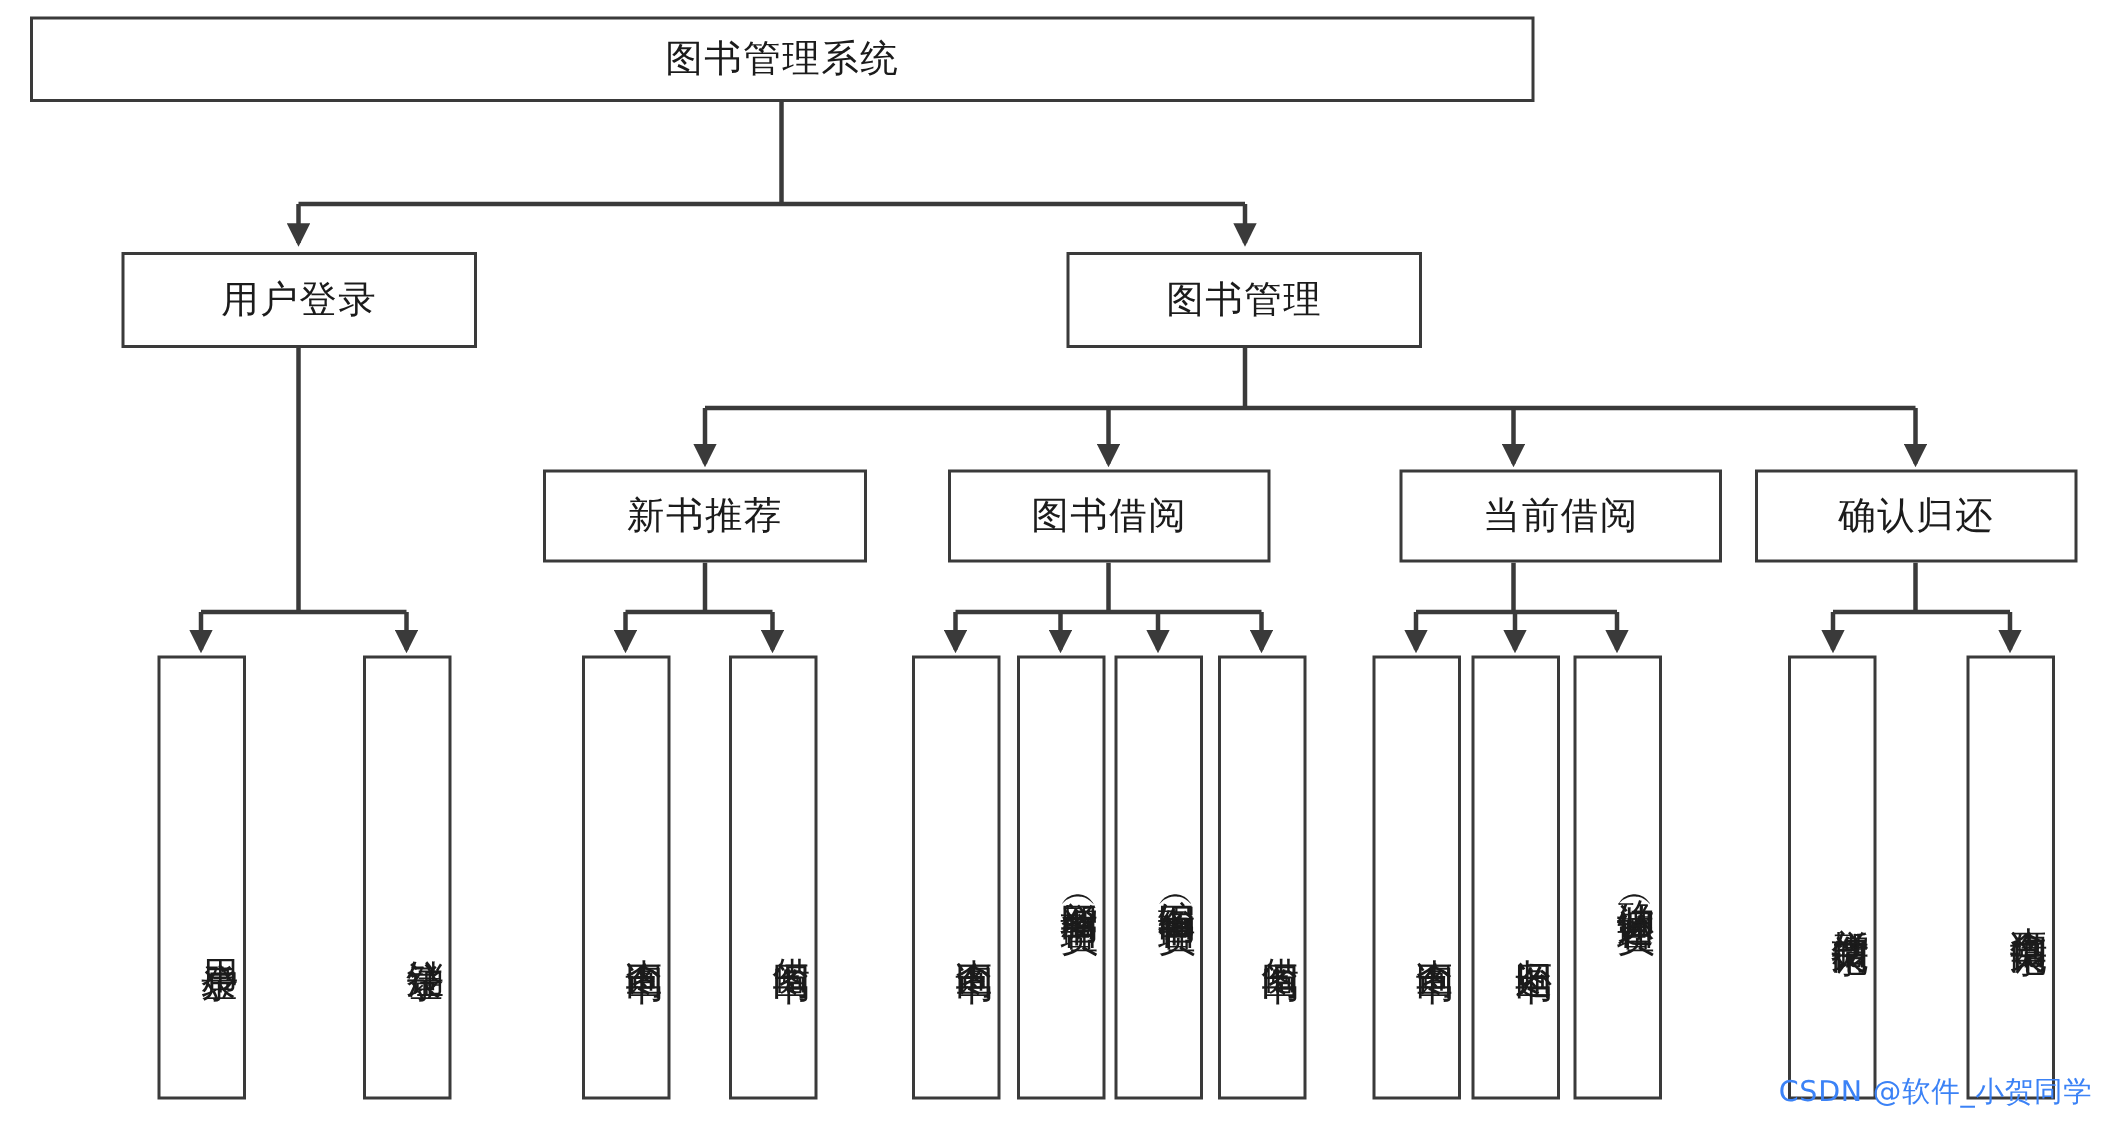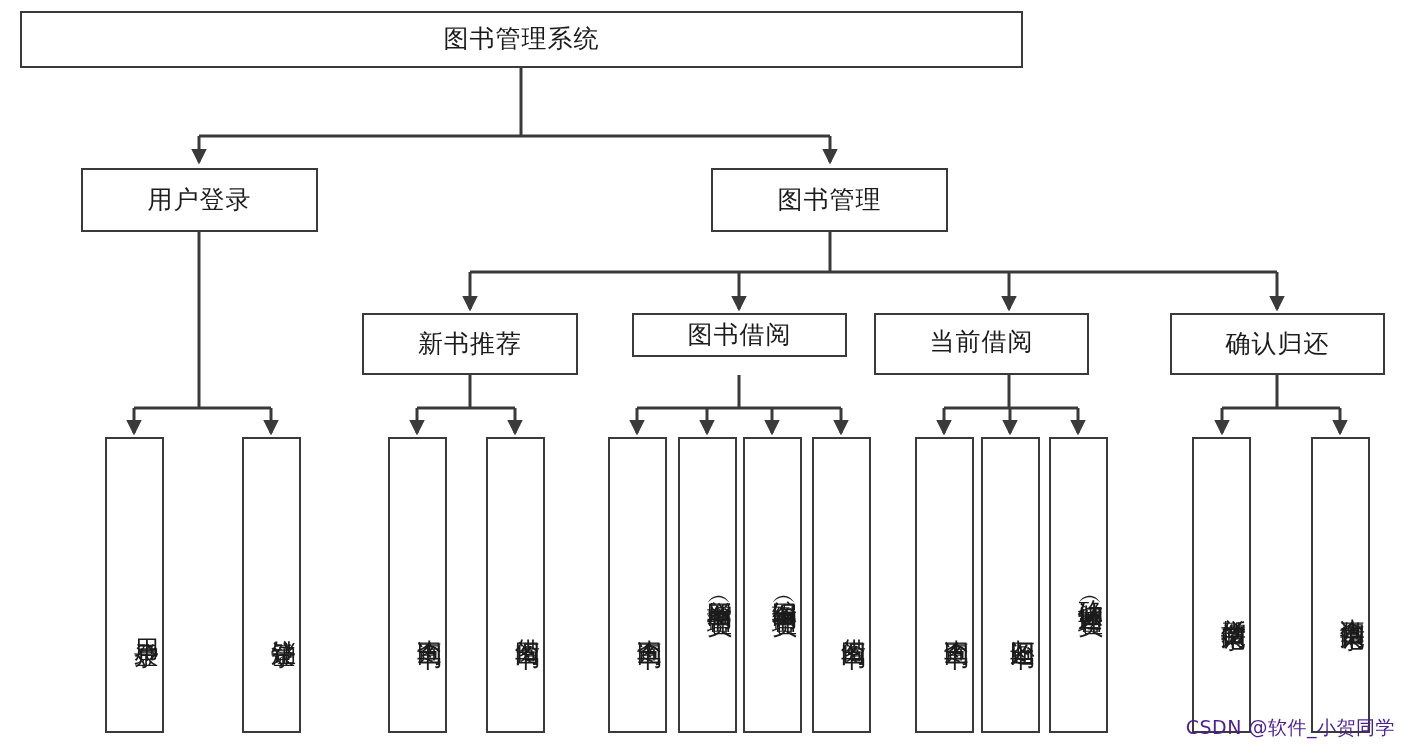--- a/index.html
+++ b/index.html
@@ -33,21 +33,21 @@
     padding-top:14px;
   }
   .node.vert.tall{ padding-top:8px; }
 
   .edges{position:absolute;left:0;top:0;width:1405px;height:747px;pointer-events:none;}
 
   .watermark{
     position:absolute;
     right:10px;bottom:6px;
     font-size:19px;
-    color:#4c1d95;
+    color:#3b82f6;
     letter-spacing:0.5px;
     white-space:nowrap;
     margin-left:12px;
   }
 </style>
 </head>
 <body>
 
 <div id="canvas">
 
@@ -102,23 +102,23 @@
   </svg>
 
   <div class="node horiz" style="left:20px;top:11px;width:1003px;height:57px;text-align:center;">图书管理系统</div>
 
   <div class="node horiz" style="left:81px;top:168px;width:237px;height:64px;">用户登录</div>
 
   <div class="node horiz" style="left:711px;top:168px;width:237px;height:64px;">图书管理</div>
 
   <div class="node horiz" style="left:362px;top:313px;width:216px;height:62px;">新书推荐</div>
 
-  <div class="node horiz" style="left:632px;top:313px;width:215px;height:44px;">图书借阅</div>
+  <div class="node horiz" style="left:632px;top:313px;width:215px;height:62px;">图书借阅</div>
 
-  <div class="node horiz" style="left:874px;top:313px;width:215px;height:62px;font-family:Liberation Mono, monospace;">当前借阅</div>
+  <div class="node horiz" style="left:933px;top:313px;width:215px;height:62px;">当前借阅</div>
 
   <div class="node horiz" style="left:1170px;top:313px;width:215px;height:62px;">确认归还</div>
 
   <div class="node vert" style="left:105px;top:437px;width:59px;height:296px;padding-top:75px;">用户登录</div>
 
   <div class="node vert" style="left:242px;top:437px;width:59px;height:296px;padding-top:75px;">注销登录</div>
 
   <div class="node vert" style="left:388px;top:437px;width:59px;height:296px;padding-top:75px;">查询图书</div>
 
   <div class="node vert" style="left:486px;top:437px;width:59px;height:296px;padding-top:75px;">借阅图书</div>

